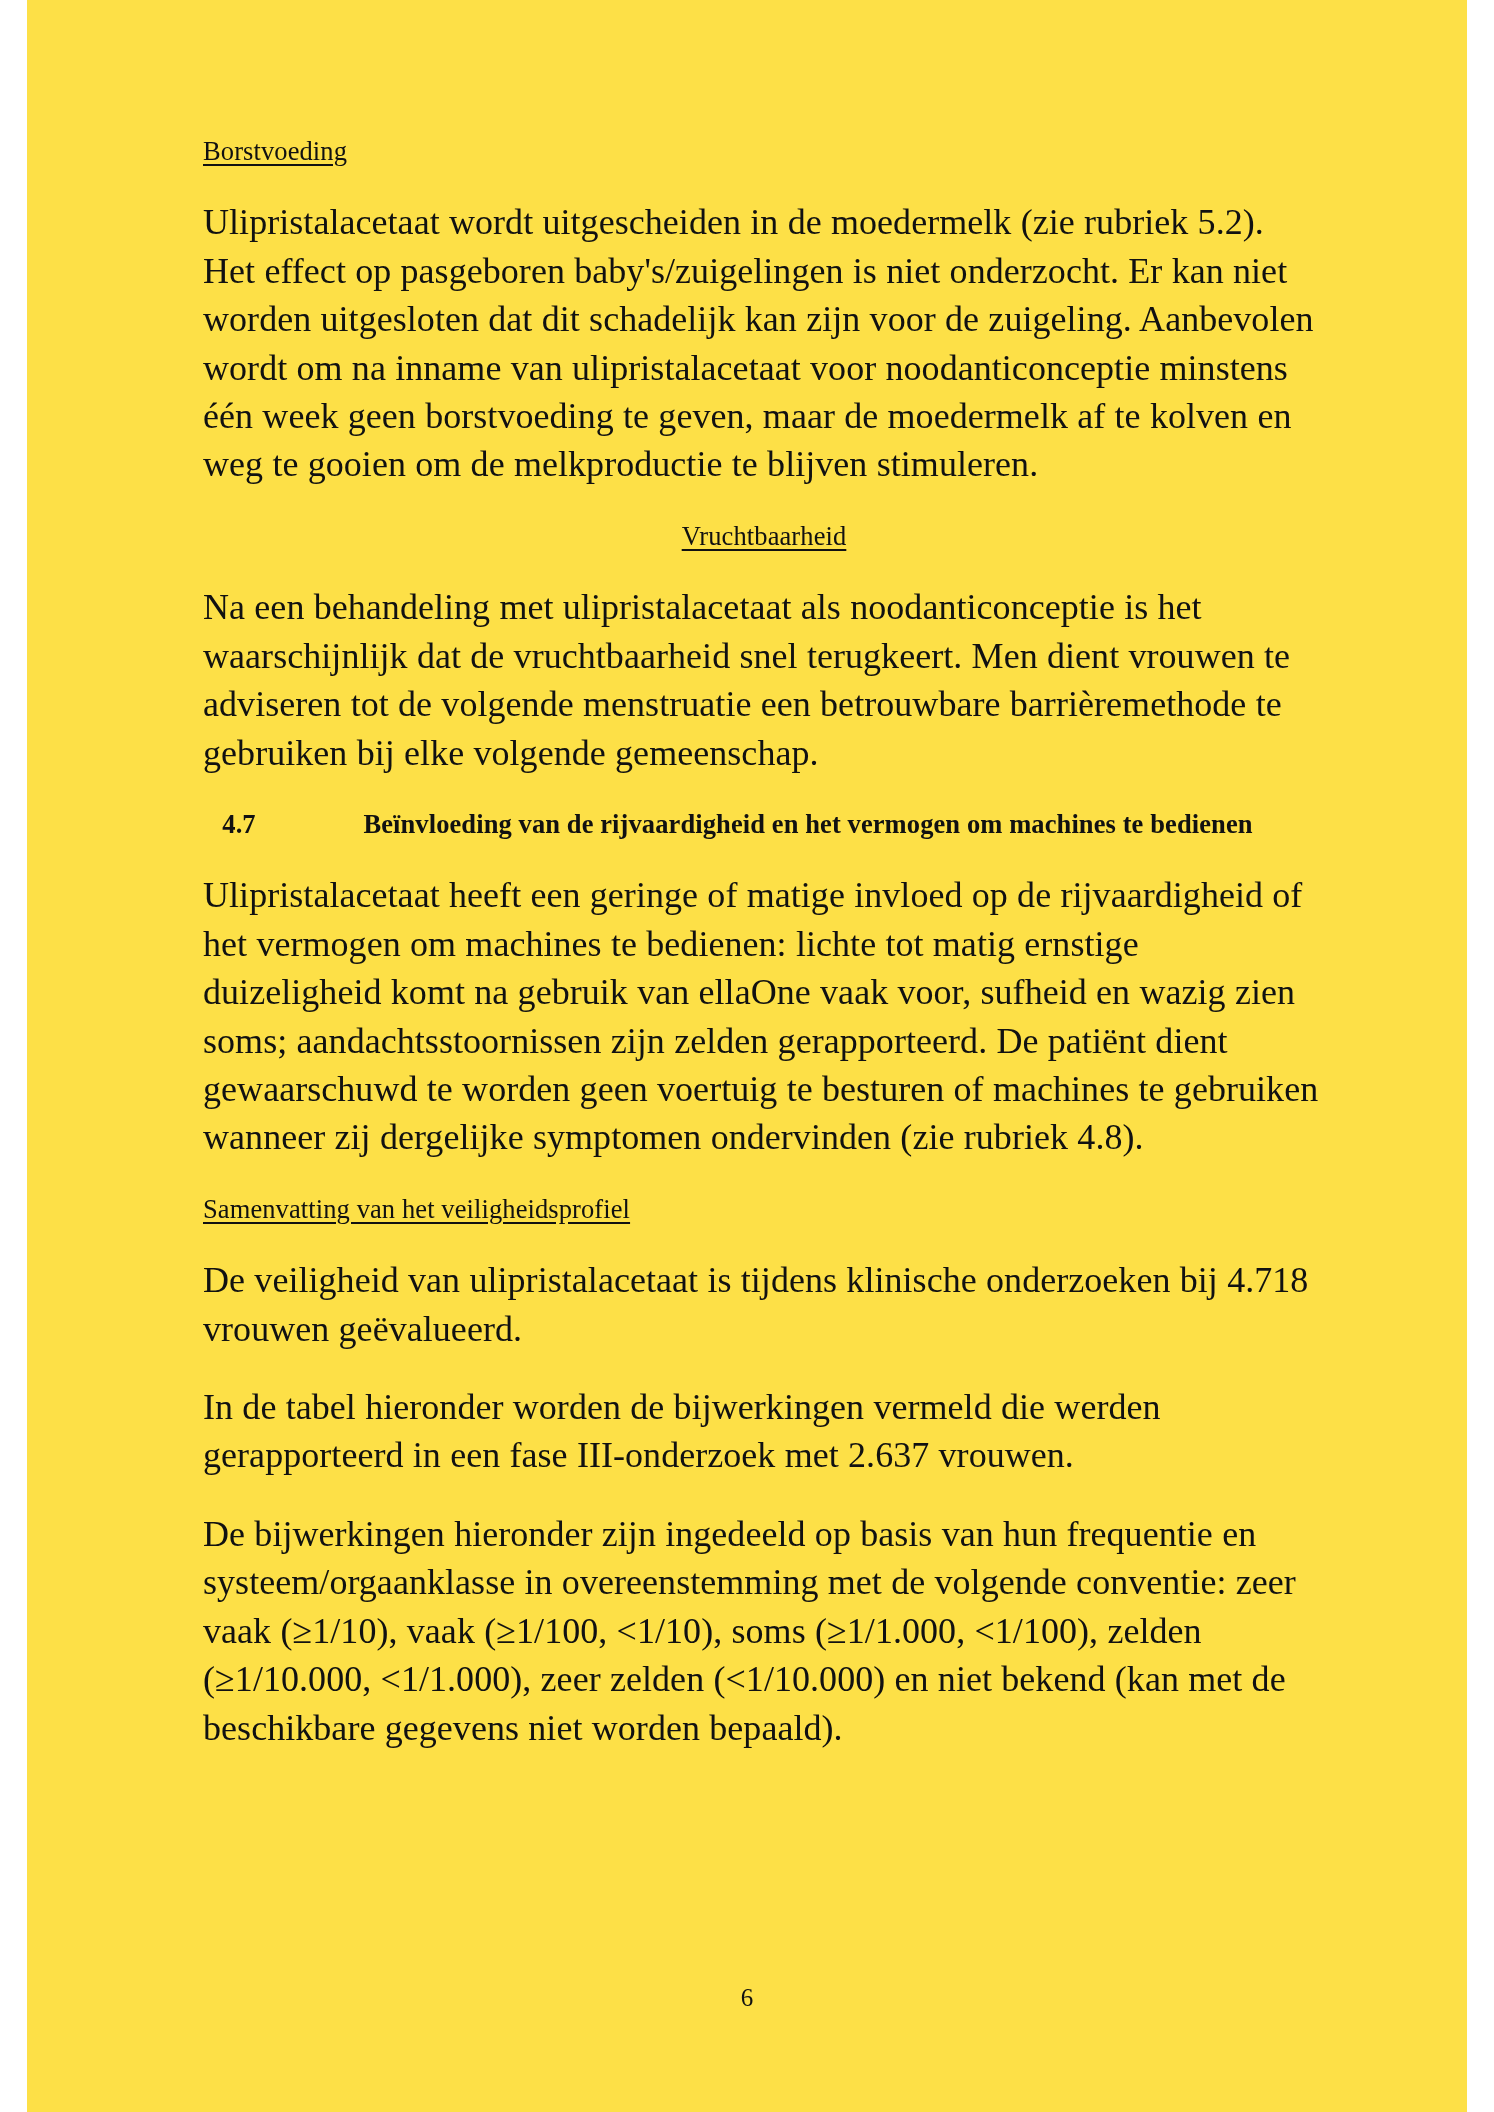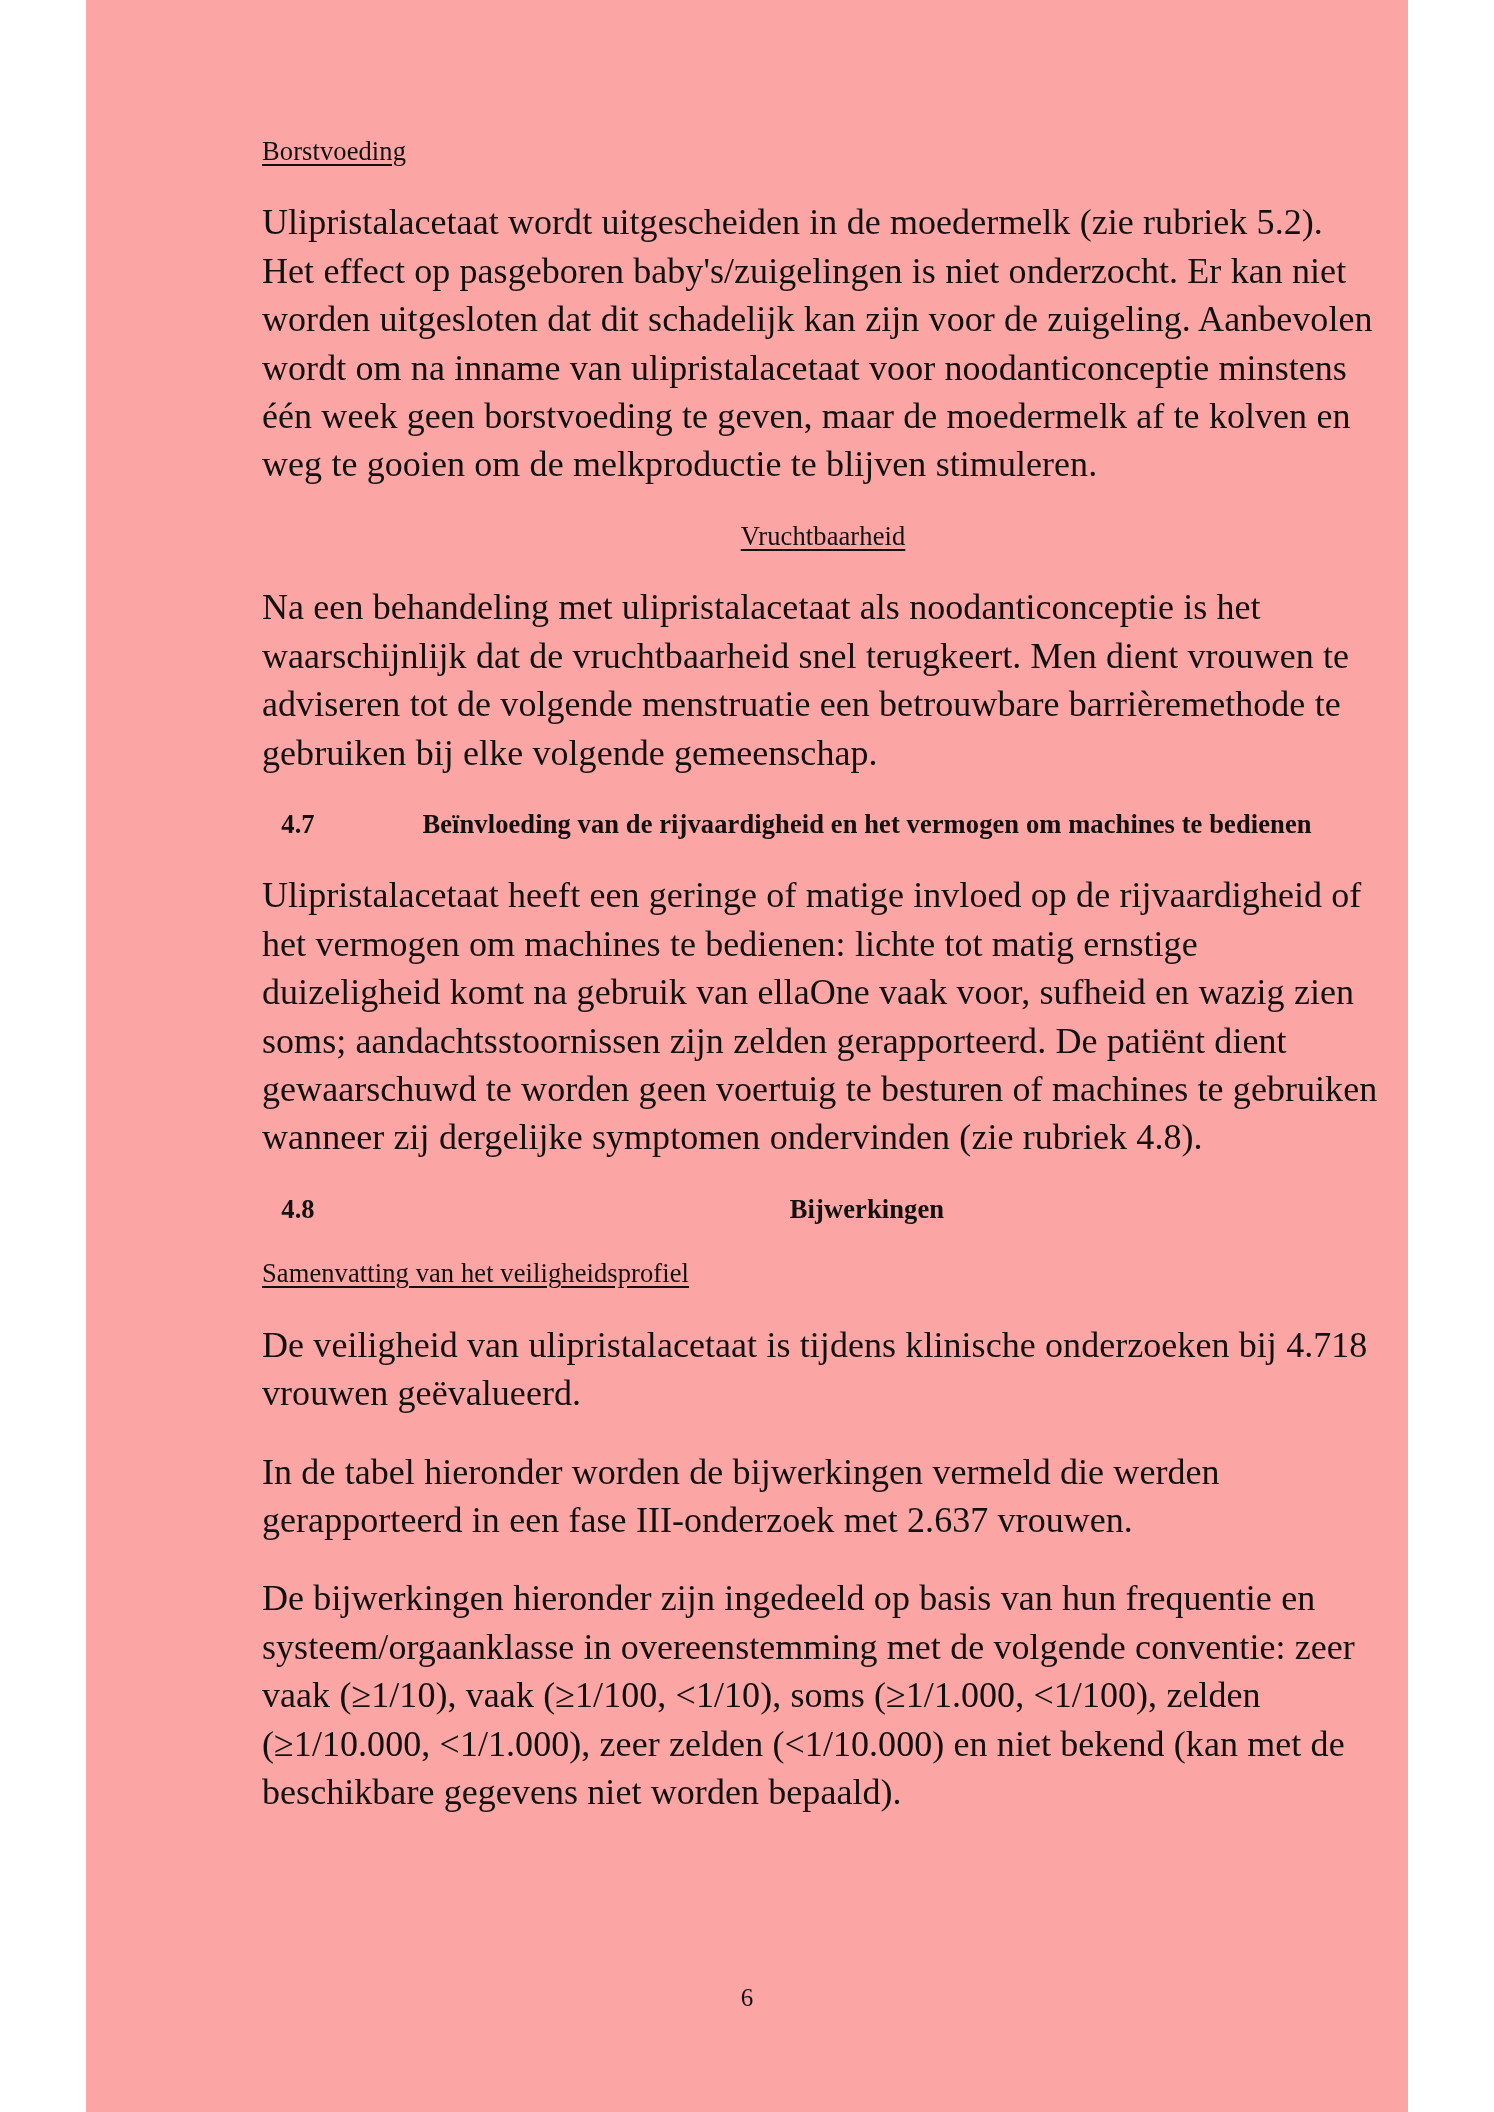--- a/index.html
+++ b/index.html
@@ -2,23 +2,23 @@
 <html><head>
 <meta charset="utf-8">
 <style>
   html, body {
     margin: 0;
     padding: 0;
     background: #ffffff;
   }
   .page {
     position: relative;
-    width: 1322px;
+    width: 1440px;
     height: 2112px;
-    background: #fca5a5;
+    background: #fde047;
     margin: 0 auto;
     box-sizing: border-box;
     font-family: "Liberation Serif", "DejaVu Serif", serif;
     color: #111111;
     overflow: hidden;
   }
   .content {
     position: absolute;
     left: 176px;
     top: 134px;
@@ -83,24 +83,20 @@
 
     <h2 class="sub-heading gap-before">Vruchtbaarheid</h2>
     <p class="para">Na een behandeling met ulipristalacetaat als noodanticonceptie is het waarschijnlijk dat de vruchtbaarheid snel terugkeert. Men dient vrouwen te adviseren tot de volgende menstruatie een betrouwbare barrièremethode te gebruiken bij elke volgende gemeenschap.</p>
 
     <div class="num-heading gap-before">
       <span class="num">4.7</span>
       <span class="title">Beïnvloeding van de rijvaardigheid en het vermogen om machines te bedienen</span>
     </div>
     <p class="para">Ulipristalacetaat heeft een geringe of matige invloed op de rijvaardigheid of het vermogen om machines te bedienen: lichte tot matig ernstige duizeligheid komt na gebruik van ellaOne vaak voor, sufheid en wazig zien soms; aandachtsstoornissen zijn zelden gerapporteerd. De patiënt dient gewaarschuwd te worden geen voertuig te besturen of machines te gebruiken wanneer zij dergelijke symptomen ondervinden (zie rubriek 4.8).</p>
 
-    <div class="num-heading gap-before">
-      <span class="num">4.8</span>
-      <span class="title">Bijwerkingen</span>
-    </div>
 
     <h2 class="sub-heading">Samenvatting van het veiligheidsprofiel</h2>
     <p class="para">De veiligheid van ulipristalacetaat is tijdens klinische onderzoeken bij 4.718 vrouwen geëvalueerd.</p>
 
     <p class="para">In de tabel hieronder worden de bijwerkingen vermeld die werden gerapporteerd in een fase III-onderzoek met 2.637 vrouwen.</p>
     <p class="para">De bijwerkingen hieronder zijn ingedeeld op basis van hun frequentie en systeem/orgaanklasse in overeenstemming met de volgende conventie: zeer vaak (≥1/10), vaak (≥1/100, &lt;1/10), soms (≥1/1.000, &lt;1/100), zelden (≥1/10.000, &lt;1/1.000), zeer zelden (&lt;1/10.000) en niet bekend (kan met de beschikbare gegevens niet worden bepaald).</p>
 
   </div>
 
   <div class="footer">6</div>

